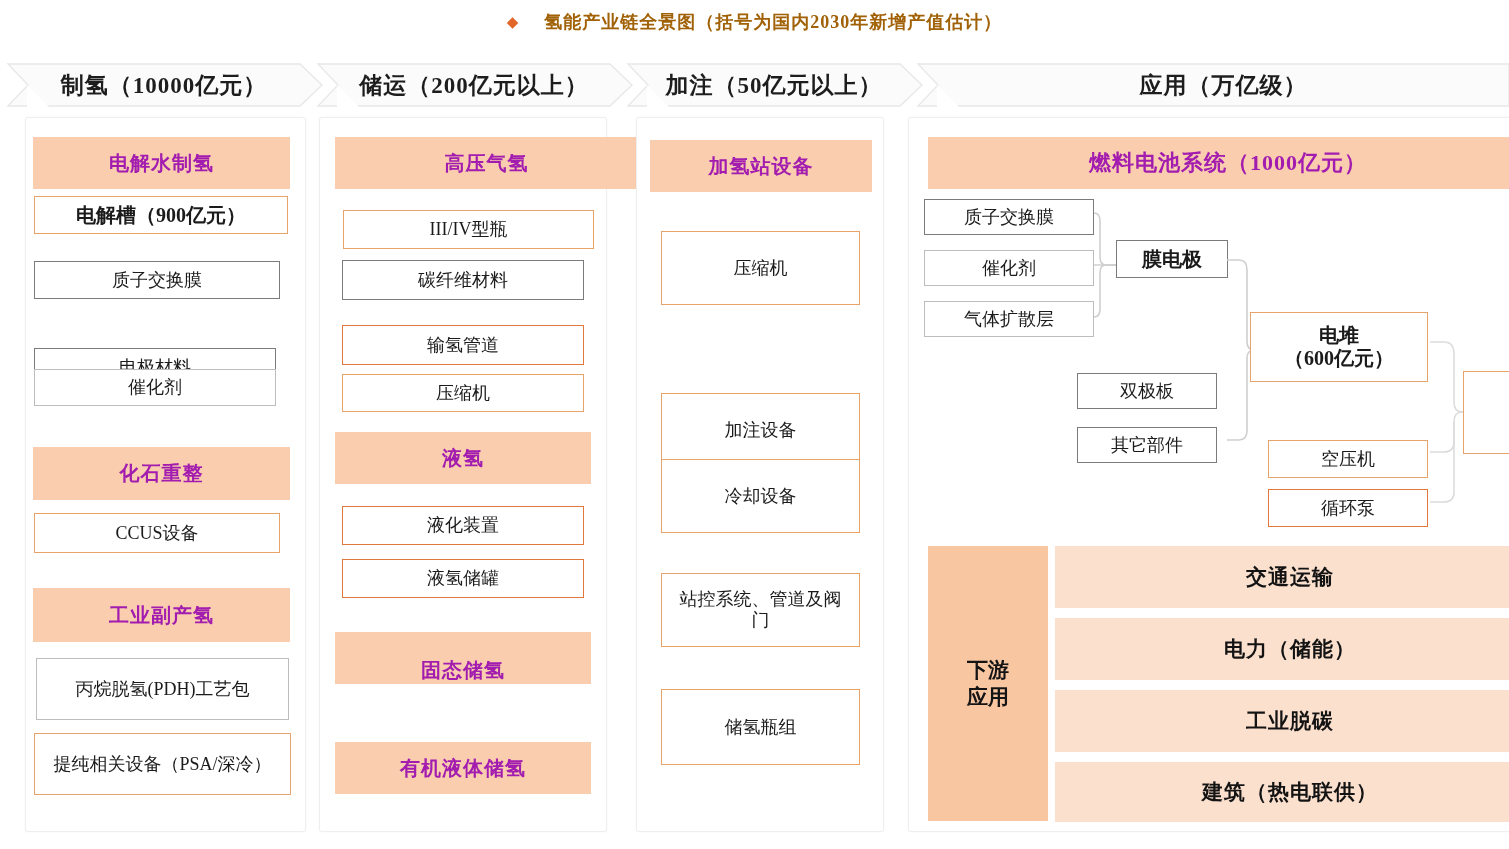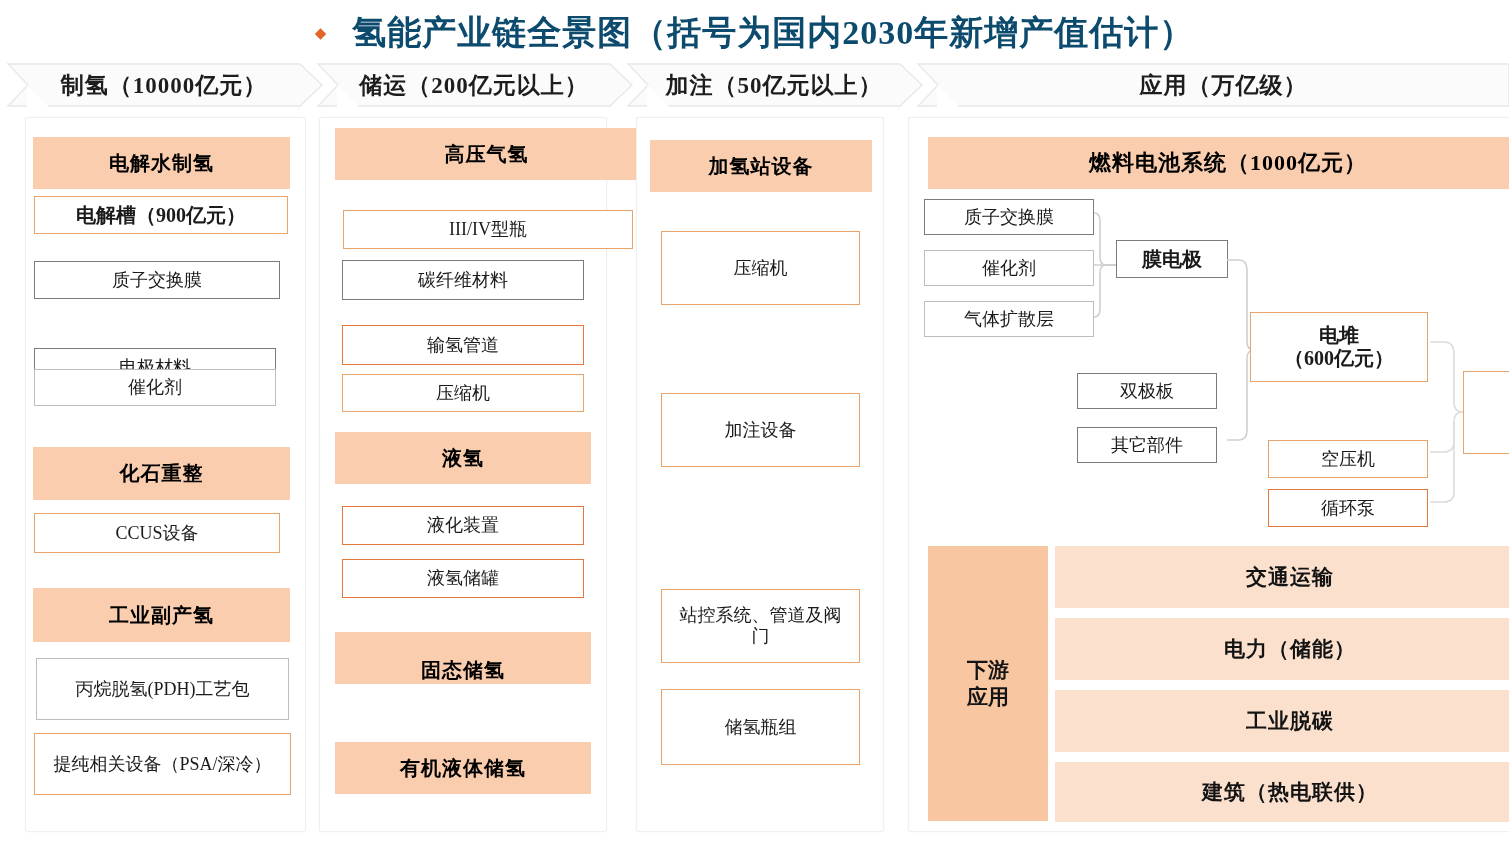--- a/index.html
+++ b/index.html
@@ -13,21 +13,21 @@
 
   
   .title-row {
     position: absolute; left: 0; top: 10px; width: 1509px;
     display: flex; align-items: center; justify-content: center;
   }
   .title-bullet {
     color: #E2662A; font-size: 15px; margin-right: 26px; line-height: 1;
   }
   .title-text {
-    color: #0c4a6e; font-size: 34px; font-weight: bold;
+    color: #a16207; font-size: 18px; font-weight: bold;
     letter-spacing: 1px; white-space: nowrap;
   }
 
   
   .banner {
     position: absolute; top: 64px; height: 42px;
     background: #fbfbfb;
     border-top: 1px solid #e3e3e3;
     border-bottom: 1px solid #e3e3e3;
     display: flex; align-items: center; justify-content: center;
@@ -50,21 +50,21 @@
     border: 1px solid #efefef;
     border-radius: 3px;
     box-shadow: 0 0 2px rgba(0,0,0,0.06);
   }
 
   
   .hdrbox {
     position: absolute;
     background: #F9CDAE;
     display: flex; align-items: center; justify-content: center;
-    font-size: 20px; font-weight: bold; color: #000000;
+    font-size: 20px; font-weight: bold; color: #a21caf;
     letter-spacing: 1px; white-space: nowrap;
   }
 
   .itembox {
     position: absolute;
     background: #ffffff;
     display: flex; align-items: center; justify-content: center;
     text-align: center;
     font-size: 18px; color: #1b1b1b;
     line-height: 1.15;
@@ -153,24 +153,24 @@
   </div>
   <div class="itembox b-lightgray" style="left:36px;top:658px;width:253px;height:62px;padding:0 8px;">
     <span>丙烷脱氢(PDH)工艺包</span>
   </div>
   <div class="itembox b-orange" style="left:34px;top:733px;width:257px;height:62px;padding:0 8px;">
     <span>提纯相关设备（PSA/深冷）</span>
   </div>
 
   <div class="panel" style="left:319px;top:117px;width:288px;height:715px;"></div>
 
-  <div class="hdrbox" style="left:335px;top:128px;width:303px;height:52px;">
+  <div class="hdrbox" style="left:335px;top:137px;width:303px;height:52px;">
     <span>高压气氢</span>
   </div>
-  <div class="itembox b-orange" style="left:343px;top:210px;width:290px;height:39px;">
+  <div class="itembox b-orange" style="left:343px;top:210px;width:251px;height:39px;">
     <span>III/IV型瓶</span>
   </div>
   <div class="itembox b-gray" style="left:342px;top:260px;width:242px;height:40px;">
     <span>碳纤维材料</span>
   </div>
   <div class="itembox b-orange-strong" style="left:342px;top:325px;width:242px;height:40px;">
     <span>输氢管道</span>
   </div>
   <div class="itembox b-orange" style="left:342px;top:374px;width:242px;height:38px;">
     <span>压缩机</span>
@@ -197,21 +197,24 @@
 
   <div class="hdrbox" style="left:650px;top:140px;width:222px;height:52px;">
     <span>加氢站设备</span>
   </div>
   <div class="itembox b-orange" style="left:661px;top:231px;width:199px;height:74px;">
     <span>压缩机</span>
   </div>
   <div class="itembox b-orange" style="left:661px;top:345px;width:199px;height:74px;margin-top:48px;">
     <span>加注设备</span>
   </div>
-  <div class="itembox b-orange" style="left:661px;top:573px;width:199px;height:74px;padding:12px 10px;margin-top:16px;">
+  <div class="itembox b-orange" style="left:661px;top:459px;width:199px;height:74px;">
+    <span>冷却设备</span>
+  </div>
+  <div class="itembox b-orange" style="left:661px;top:573px;width:199px;height:74px;padding:12px 10px;">
     <span>站控系统、管道及阀门</span>
   </div>
   <div class="itembox b-orange" style="left:661px;top:689px;width:199px;height:76px;">
     <span>储氢瓶组</span>
   </div>
 
   <div class="panel" style="left:908px;top:117px;width:612px;height:715px;"></div>
 
   <div class="hdrbox" style="left:928px;top:137px;width:600px;height:52px;font-size:22px;">
     <span>燃料电池系统（1000亿元）</span>

